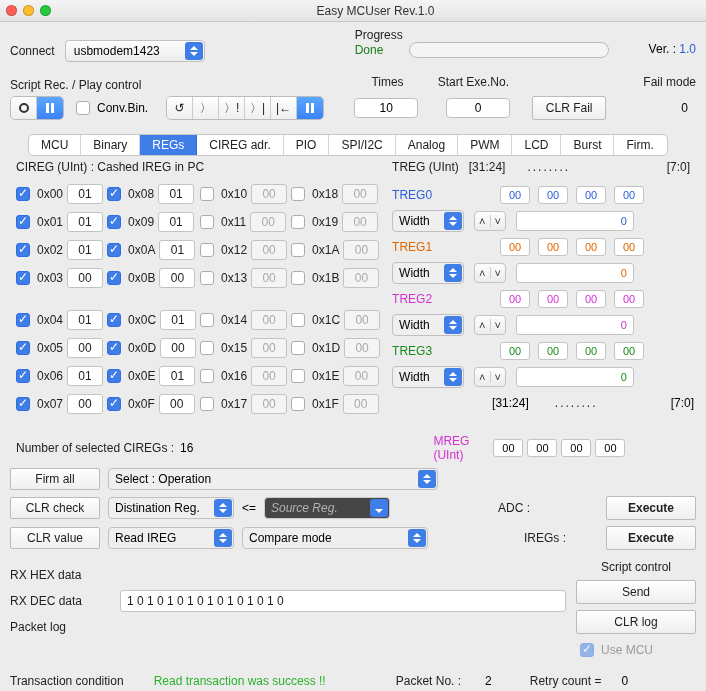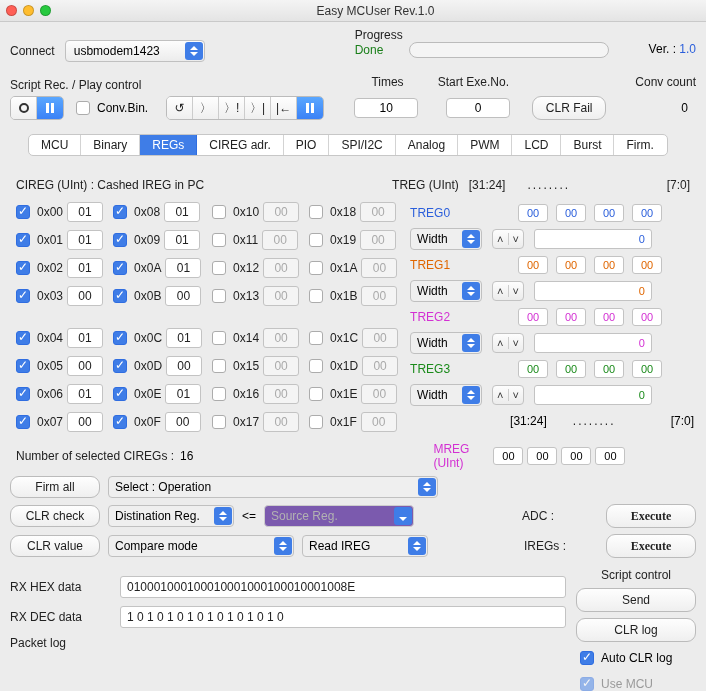--- a/index.html
+++ b/index.html
@@ -20,21 +20,21 @@
   .done{color:#1a7f1a;font-size:12px;margin-right:20px;}
   .ver{margin-left:auto;color:#000;}
   .verv{color:#2a5edb;}
   select.combo{height:22px;border:1px solid #c0c0c0;border-radius:4px;background:linear-gradient(#fdfdfd,#ececec);padding:0 22px 0 8px;appearance:none;position:relative;}
   .sel-wrap{position:relative;display:inline-block;}
   .sel-wrap::after{content:"";position:absolute;right:2px;top:2px;bottom:2px;width:18px;background:#3f7de7;border-radius:3px;}
   .sel-wrap::before{content:"";position:absolute;right:7px;top:50%;width:0;height:0;border-left:4px solid transparent;border-right:4px solid transparent;border-top:4px solid #fff;border-bottom:0;z-index:2;transform:translateY(1px);}
   .sel-wrap .upchev{content:"";position:absolute;right:7px;top:50%;width:0;height:0;border-left:4px solid transparent;border-right:4px solid transparent;border-bottom:4px solid #fff;border-top:0;z-index:2;transform:translateY(-5px);}
   .section-label{margin-top:6px;color:#222;}
   .script-row{display:flex;align-items:center;margin-top:4px;gap:6px;}
-  .btn{height:24px;border:1px solid #bbb;border-radius:9px;background:linear-gradient(#fefefe,#efefef);padding:0 9px;color:#222;display:inline-flex;align-items:center;justify-content:center;}
+  .btn{height:24px;border:1px solid #bbb;border-radius:2px;background:linear-gradient(#fefefe,#efefef);padding:0 9px;color:#222;display:inline-flex;align-items:center;justify-content:center;}
   .btn.blue{background:linear-gradient(#5aa7ff,#3b82f6);color:#fff;border-color:#2f6de0;}
   .btn.small{width:26px;padding:0;}
   .pause-icon{display:inline-flex;gap:2px;}
   .pause-icon span{display:inline-block;width:3px;height:10px;background:#fff;}
   .circle-icon{display:inline-block;width:10px;height:10px;border:2px solid #333;border-radius:50%;}
   .num-in{width:64px;height:20px;border:1px solid #bfbfbf;border-radius:4px;text-align:center;background:#fff;}
   .tabbar{display:flex;margin-top:14px;background:#fff;border:1px solid #c7c7c7;border-radius:5px;overflow:hidden;width:640px;margin-left:18px;height:22px;}
   .tab{flex:0 0 auto;padding:3px 12px;color:#222;border-right:1px solid #d3d3d3;display:flex;align-items:center;}
   .tab:last-child{border-right:none;}
   .tab.active{background:#3f7de7;color:#fff;border-color:#2f6de0;}
@@ -67,21 +67,21 @@
   .footer{display:flex;align-items:center;margin-top:14px;gap:10px;}
   .success{color:#2bb22b;font-size:12px;}
   .dots{letter-spacing:2px;color:#222;}
   .stepwrap{display:inline-flex;align-items:center;border:1px solid #c3c3c3;border-radius:4px;height:20px;background:linear-gradient(#fdfdfd,#ececec);}
   .stepwrap span{padding:0 4px;font-size:11px;color:#333;cursor:pointer;}
   .bv-blue{color:#2a5edb;}
   .bv-or{color:#e06600;}
   .bv-mg{color:#d330d3;}
   .bv-gr{color:#1a8a1a;}
   .hl{background:#b9d4ff;}
-  .btn.exec{font-weight:bold;font-family:Liberation Serif, serif;}
+  .btn.exec{font-weight:bold;}
   .dis-text{color:#9a9a9a;}
   .segmented{display:flex;border:1px solid #bbb;border-radius:5px;overflow:hidden;}
   .segmented .btn{border:none;border-right:1px solid #ccc;border-radius:0;height:22px;}
   .segmented .btn:last-child{border-right:none;}
 </style>
 </head>
 <body>
 
 <div class="titlebar">
   <div class="tlights">
@@ -115,21 +115,21 @@
   <div class="ver" style="margin-top:14px;">
     <span>Ver. :</span>
     <span class="verv">1.0</span>
   </div>
  </div>
 
  <div class="row" style="margin-top:10px;">
    <label class="l section-label">Script Rec. / Play control</label>
    <label class="l" style="margin-left:230px;">Times</label>
    <label class="l" style="margin-left:34px;">Start Exe.No.</label>
-   <label class="l" style="margin-left:auto;">Conv count</label>
+   <label class="l" style="margin-left:auto;">Fail mode</label>
  </div>
 
  <div class="script-row">
    <div class="segmented">
      <button class="btn small">
           <span class="circle-icon"></span>
         </button>
      <button class="btn small blue">
           <span class="pause-icon">
             <span></span>
@@ -167,31 +167,31 @@
    <div class="tab">CIREG adr.</div>
    <div class="tab">PIO</div>
    <div class="tab">SPI/I2C</div>
    <div class="tab">Analog</div>
    <div class="tab">PWM</div>
    <div class="tab">LCD</div>
    <div class="tab">Burst</div>
    <div class="tab">Firm.</div>
  </div>
 
- <div class="row" style="margin-top:22px;">
+ <div class="row" style="margin-top:4px;">
    <label class="l" style="margin-left:6px;">CIREG (UInt) : Cashed IREG in PC</label>
    <label class="l" style="margin-left:188px;">TREG (UInt)</label>
    <label class="l" style="margin-left:10px;">[31:24]</label>
    <label class="l dots" style="margin-left:22px;">........</label>
    <label class="l" style="margin-left:auto;margin-right:6px;">[7:0]</label>
  </div>
 
  <div class="cireg-area">
 
-   <div id="cireg-grid" style="display:flex;gap:6px;">
+   <div id="cireg-grid" style="display:flex;">
         <div class="cireg-col">
           <div class="cireg-col">
             <div class="regrow">
               <input type="checkbox" class="chk" checked="" style="">
               <span class="addr">0x00</span>
               <input class="regval" value="01" style="">
             </div>
             <div class="regrow">
               <input type="checkbox" class="chk" checked="" style="">
               <span class="addr">0x01</span>
@@ -442,74 +442,69 @@
         </div>
         <div class="tregrow">
           <span style="width:96px;"></span>
           <span class="l">[31:24]</span>
           <span class="l dots" style="margin-left:22px;">........</span>
           <span class="l" style="margin-left:auto;">[7:0]</span>
         </div>
       </div>
  </div>
 
- <div class="row" style="margin-top:8px;">
+ <div class="row" style="margin-top:18px;">
    <label class="l" style="margin-left:6px;">Number of selected CIREGs :</label>
    <span style="margin-left:6px;">16</span>
    <span class="tname" style="margin-left:240px;color:#d330d3;">MREG (UInt)</span>
    <input class="byteval" style="width: 30px; margin-left: 4px;" value="00">
    <input class="byteval" style="width: 30px; margin-left: 4px;" value="00">
    <input class="byteval" style="width: 30px; margin-left: 4px;" value="00">
    <input class="byteval" style="width: 30px; margin-left: 4px;" value="00">
  </div>
 
  <div class="below-row">
    <button class="btn wbtn">Firm all</button>
    <span class="sel-wrap w260"><span class="upchev"></span><select class="sel2" style="width:330px;"><option>Select : Operation</option></select></span>
  </div>
 
  <div class="below-row">
    <button class="btn wbtn">CLR check</button>
    <span class="sel-wrap"><span class="upchev"></span><select class="sel2" style="width:126px;"><option>Distination Reg.</option></select></span>
    <span>&lt;=</span>
-   <span class="sel-wrap"><select class="sel2 dis-text" disabled="" style="width:150px;background:#4c1d95;"><option>Source Reg.</option></select></span>
+   <span class="sel-wrap"><select class="sel2 dis-text" disabled="" style="width:126px;background:#000000;font-style:italic;"><option>Source Reg.</option></select></span>
    <label class="l" style="margin-left:100px;text-align:center;">ADC :</label>
    <button class="btn exec" style="margin-left:auto;min-width:90px;">Execute</button>
  </div>
 
  <div class="below-row">
    <button class="btn wbtn">CLR value</button>
+   <span class="sel-wrap"><span class="upchev"></span><select class="sel2" style="width:126px;"><option>Read IREG</option></select></span>
    <span class="sel-wrap"><span class="upchev"></span><select class="sel2" style="width:186px;"><option>Compare mode</option></select></span>
-   <span class="sel-wrap"><span class="upchev"></span><select class="sel2" style="width:126px;"><option>Read IREG</option></select></span>
    <label class="l" style="margin-left:88px;">IREGs :</label>
    <button class="btn exec" style="margin-left:auto;min-width:90px;">Execute</button>
  </div>
 
  <div style="display:flex;margin-top:10px;">
    <div style="flex:1;">
      <div class="databox">
        <label>RX HEX data</label>
-       <input class="datain" value="010001000100010001000100010001008E" style="">
      </div>
      <div class="databox">
        <label>RX DEC data</label>
        <input class="datain" value="1 0 1 0 1 0 1 0 1 0 1 0 1 0 1 0" style="">
      </div>
      <div class="databox">
        <label>Packet log</label>
      </div>
    </div>
    <div class="manual">
      <label class="l" style="text-align:center;">Script control</label>
      <button class="btn">Send</button>
      <button class="btn">CLR log</button>
-     <label class="row" style="gap:4px;">
-          <input type="checkbox" class="chk" checked="" style="">
-          <span>Auto CLR log</span>
-        </label>
      <label class="row dis-text" style="gap:4px;">
           <input type="checkbox" class="chk" checked="" disabled="" style="opacity: 0.5;">
           <span>Use MCU</span>
         </label>
    </div>
  </div>
 
  <div class="footer">
    <label class="l">Transaction condition</label>
    <span class="success" style="margin-left:20px;">Read transaction was success !!</span>

